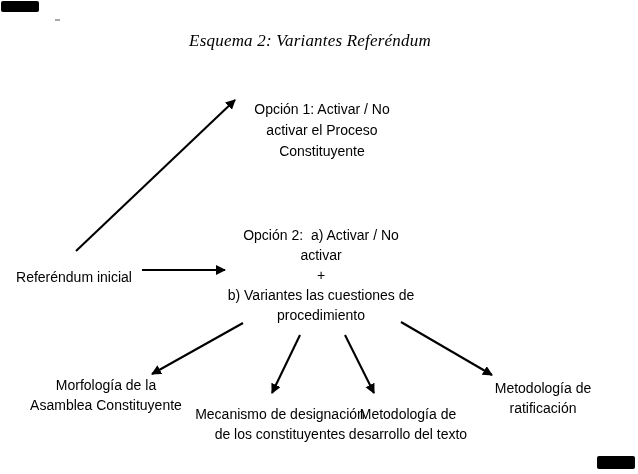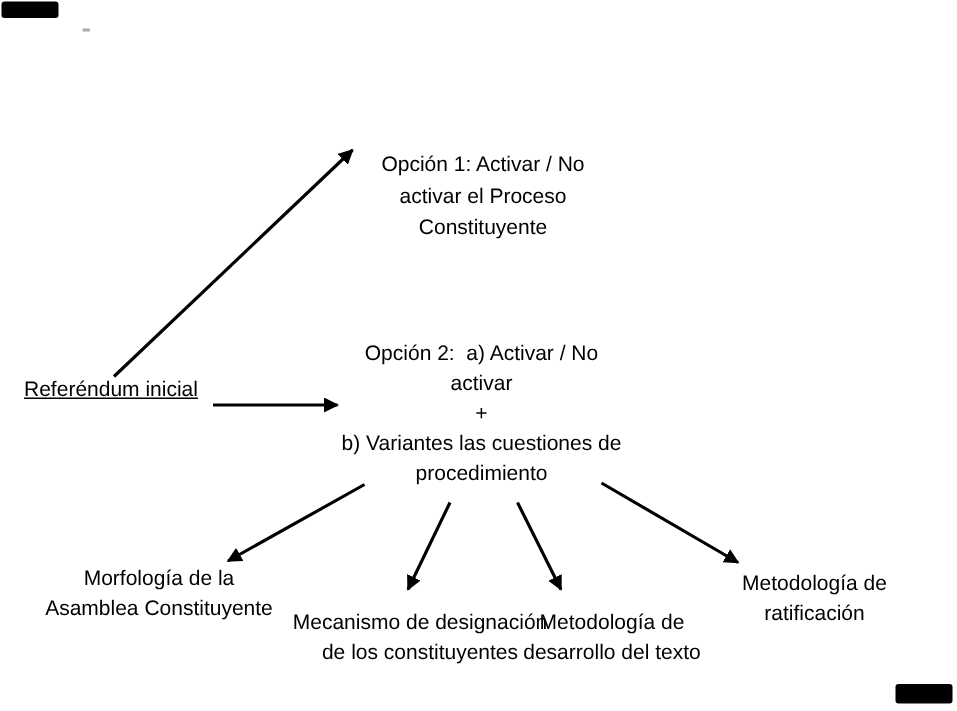--- a/index.html
+++ b/index.html
@@ -23,21 +23,21 @@
   }
   .node {
     position:absolute;
     font-size:14px;
     line-height:20px;
     text-align:center;
     white-space:pre-wrap;
   }
   .node.opcion1 { top:67px; left:222px; width:200px; line-height:21px;margin-top:32px; }
   .node.opcion2 { top:225px; left:201px; width:240px; }
-  .node.referendum { top:249px; left:9px; width:130px;text-decoration:underline; }
+  .node.referendum { top:267px; left:9px; width:130px; }
   .node.morfologia { top:375px; left:26px; width:160px; }
   .node.mecanismo { top:404px; left:190px; width:180px; }
   .node.met-desarrollo { top:404px; left:338px; width:140px; }
   .node.met-ratificacion { top:378px; left:473px; width:140px; }
   .arrows {
     position:absolute; top:0; left:0; width:638px; height:474px;
     pointer-events:none;
   }
   .arrows line { stroke:var(--ink); stroke-width:2.1; }
   .redaction {
@@ -52,20 +52,21 @@
 </style>
 </head>
 <body>
 
 <div class="canvas">
 
   <div class="redaction top-left"></div>
   <div class="redaction bottom-right"></div>
   <div class="scan-dash"></div>
 
+  <div class="title">Esquema 2: Variantes Referéndum</div>
 
   <div class="node opcion1">Opción 1: Activar / No
 activar el Proceso
 Constituyente</div>
   <div class="node opcion2">Opción 2:  a) Activar / No
 activar
 +
 b) Variantes las cuestiones de
 procedimiento</div>
   <div class="node referendum">Referéndum inicial</div>

